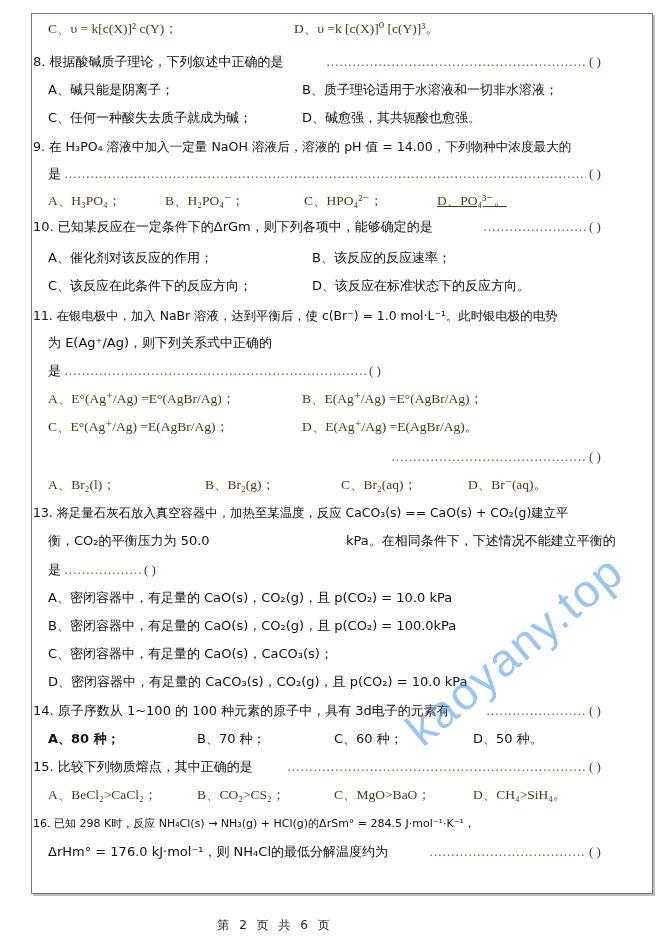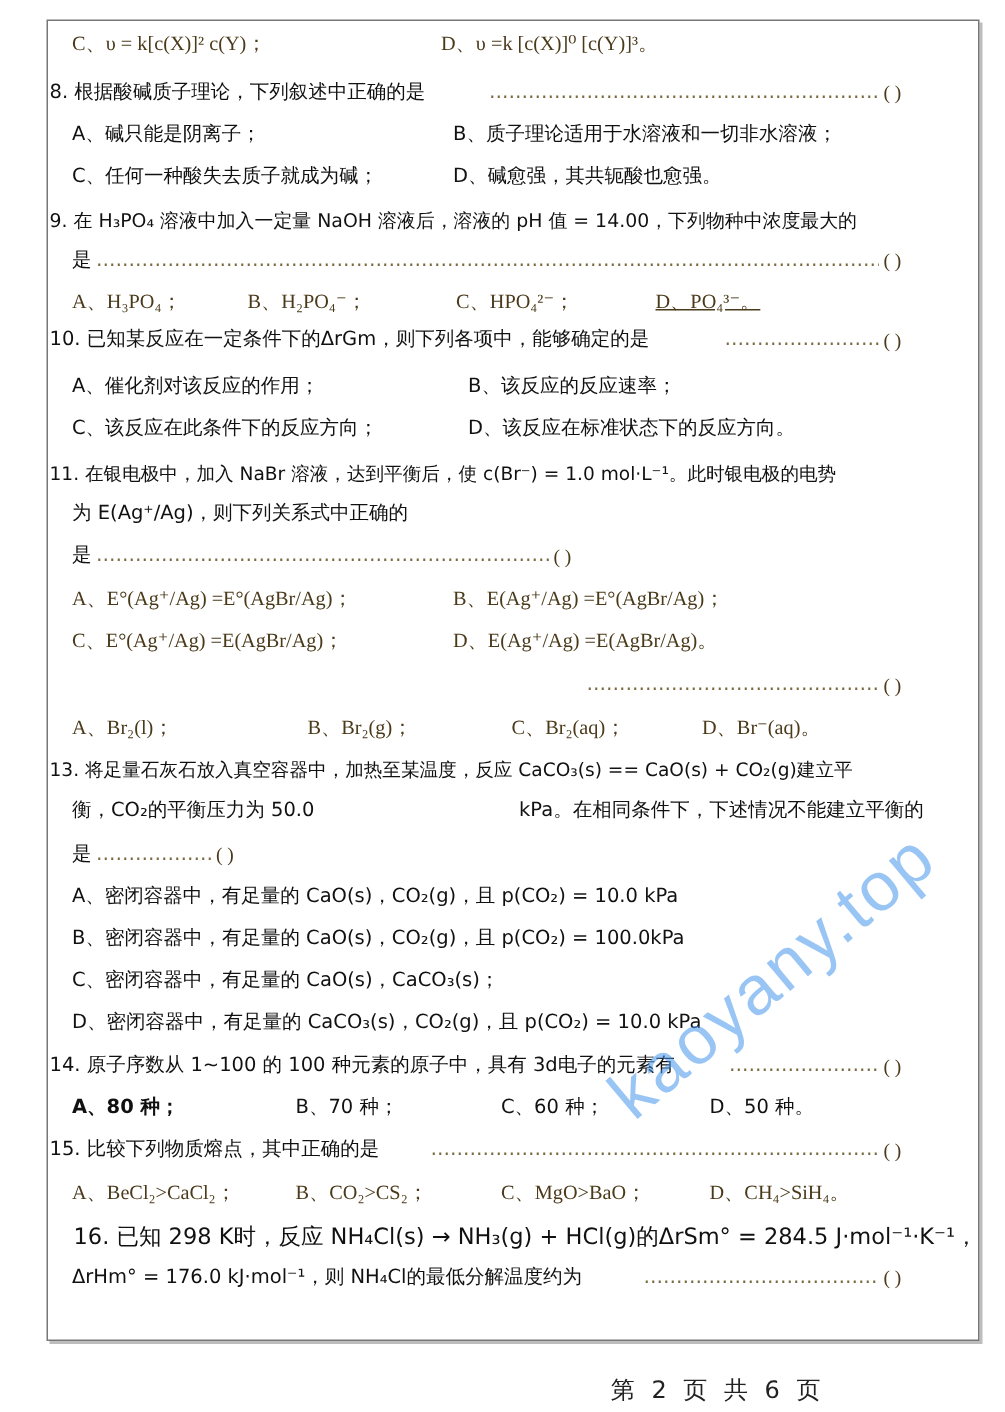--- a/index.html
+++ b/index.html
@@ -8,22 +8,22 @@
   .page-box { position:absolute; left:31px; top:13px; width:620px; height:879px;
               border:1px solid #777; box-shadow: 2px 2px 0 #bdbdbd; background:#fff; }
   .line { position:absolute; left:0; height:26px; line-height:26px; font-size:13px;
           white-space:nowrap; }
   .q { left:1px; }
   .opt { left:16px; }
   .rom { font-family: "Liberation Serif", "DejaVu Serif", serif; color:#4a3a1a; font-size:13.5px; }
   .col { position:absolute; top:0; }
   .dots { position:absolute; top:0; border:none; color:#7a6a40; letter-spacing:0; overflow:hidden; }
   .paren { position:absolute; top:0; font-family:"Liberation Serif", serif; color:#4a3a1a; }
-  .footer { position:absolute; left:0; width:550px; top:917px; text-align:right;
-            font-size:16px; color:#222; letter-spacing:3px; }
+  .footer { position:absolute; left:0; width:550px; top:917px; text-align:center;
+            font-size:12px; color:#222; letter-spacing:3px; }
   .wm { position:absolute; pointer-events:none; color:rgba(70,150,235,0.55); }
   .wm-text { font-family:"Liberation Sans", sans-serif; font-size:46px; transform:rotate(-40deg);
              transform-origin:left top; letter-spacing:2px; }
   .wm-brush { font-family:"DejaVu Serif", serif; font-weight:bold; font-size:70px;
               color:rgba(90,160,240,0.35); }
 </style>
 </head>
 <body>
 
 <div class="wm wm-brush" style="left:40px; top:560px; transform:rotate(-20deg); font-size:80px;">考</div>
@@ -155,21 +155,21 @@
     <span class="paren" style="left:556px;">(        )</span>
   </div>
   <div class="line opt" style="top:768px;">
     <span class="col rom" style="left:0;">A、BeCl₂&gt;CaCl₂；</span>
     <span class="col rom" style="left:149px;">B、CO₂&gt;CS₂；</span>
     <span class="col rom" style="left:286px;">C、MgO&gt;BaO；</span>
     <span class="col rom" style="left:425px;">D、CH₄&gt;SiH₄。</span>
   </div>
 
   <div class="line q" style="top:797px;">
-    <span class="col" style="left:16px; font-size:15px;text-align:center;">16. 已知 298 K时，反应 NH₄Cl(s) → NH₃(g) + HCl(g)的ΔrSm° = 284.5 J·mol⁻¹·K⁻¹，</span>
+    <span class="col" style="left:0; font-size:11px;text-align:center;">16. 已知 298 K时，反应 NH₄Cl(s) → NH₃(g) + HCl(g)的ΔrSm° = 284.5 J·mol⁻¹·K⁻¹，</span>
   </div>
   <div class="line opt" style="top:825px; width:600px;">
     <span class="col" style="left:0;">ΔrHm° = 176.0 kJ·mol⁻¹，则 NH₄Cl的最低分解温度约为</span>
     <span class="dots" style="left:381px; width:157px;">……………………………………………………………………………………………………………………</span>
     <span class="paren" style="left:541px;">(        )</span>
   </div>
 </div>
 
 <div class="wm wm-text" style="left:395px; top:715px;">kaoyany.top</div>
 

